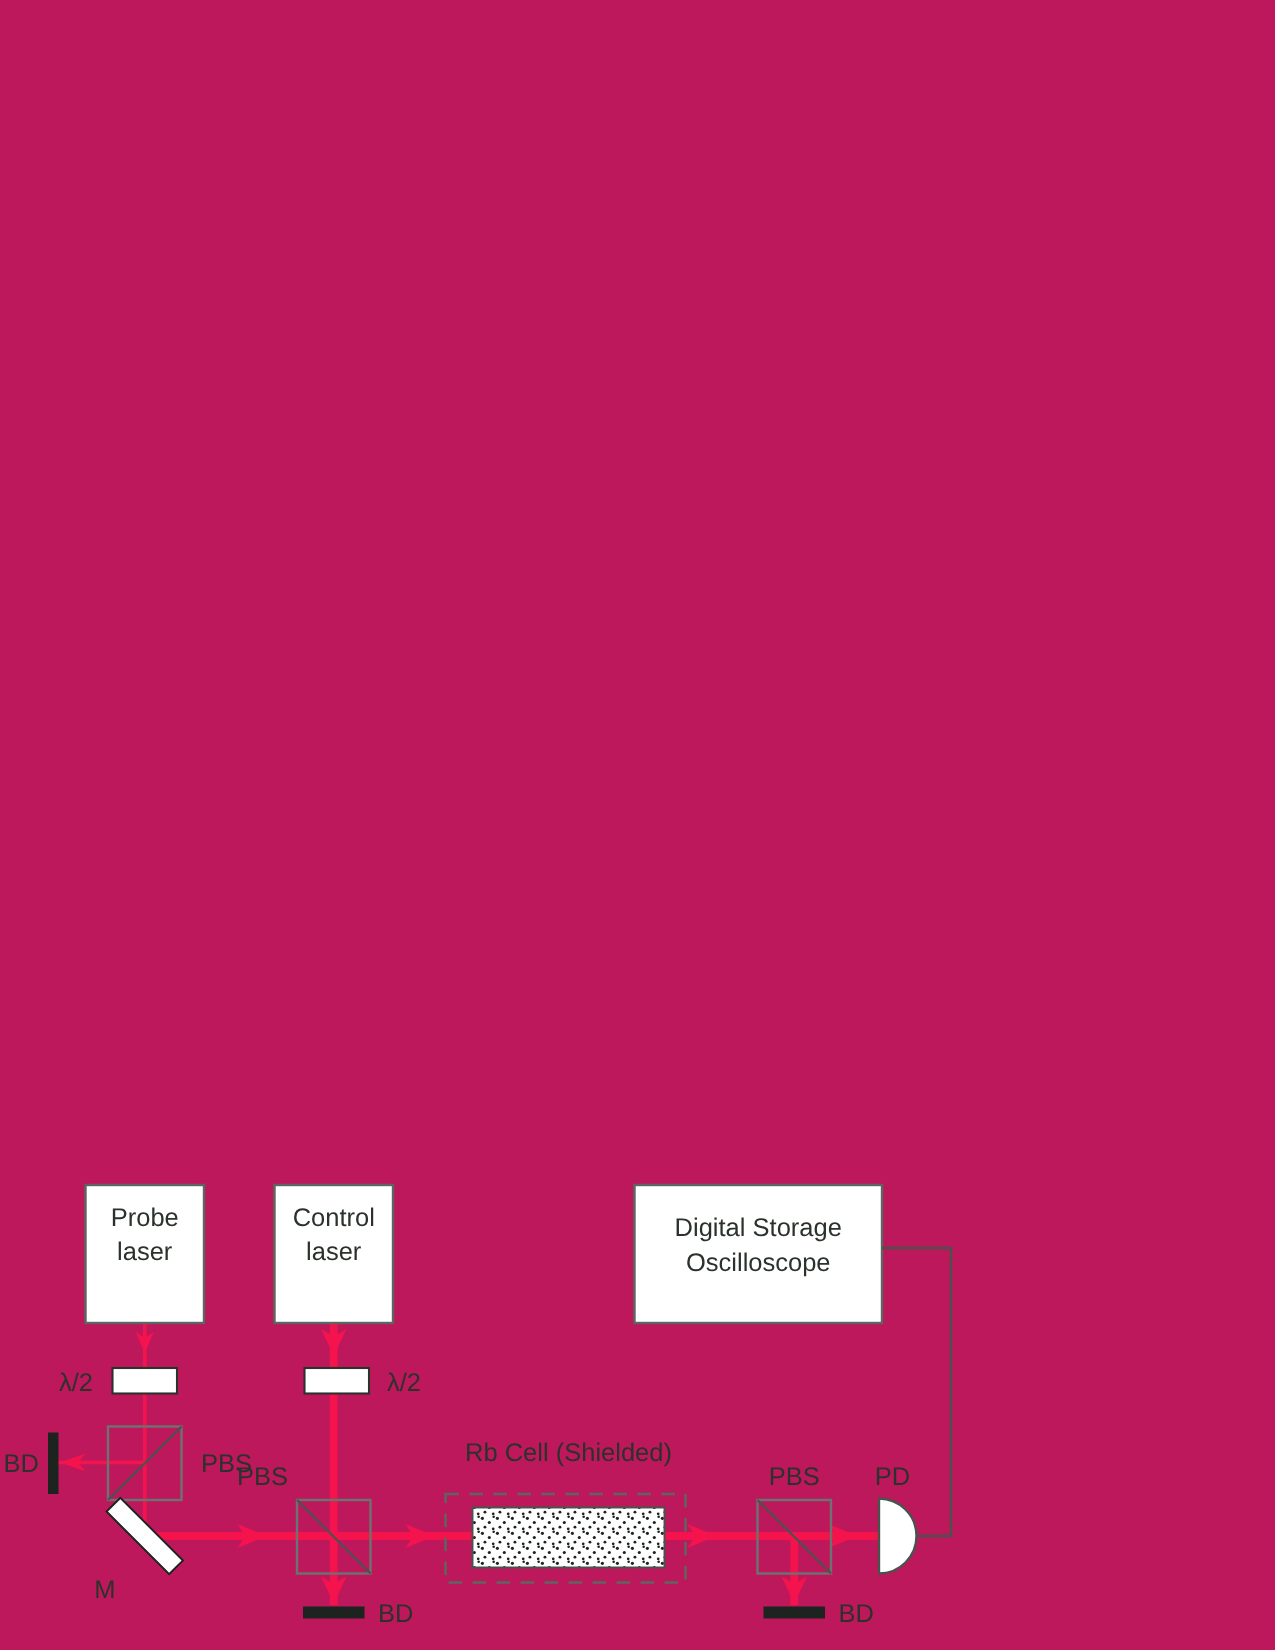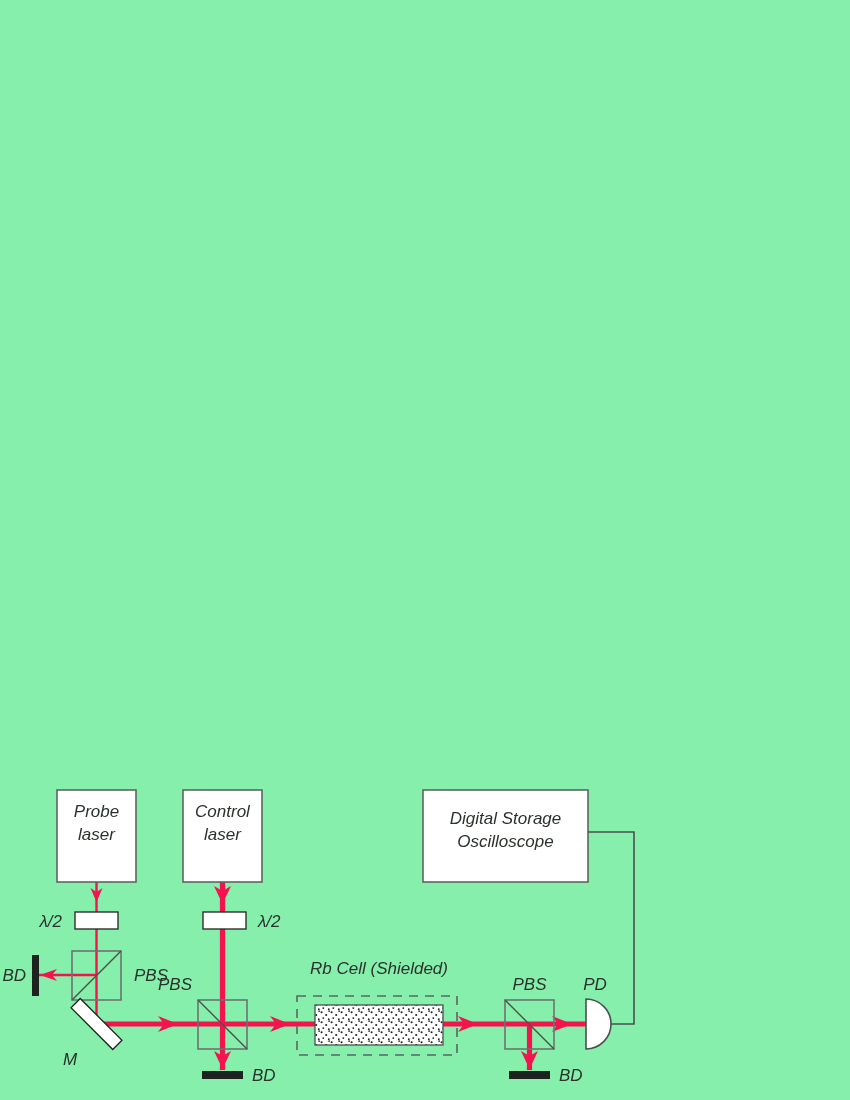--- a/index.html
+++ b/index.html
@@ -7,23 +7,22 @@
     padding: 0;
     background: #ffffff;
   }
   body {
     font-family: "Liberation Sans", sans-serif;
   }
   #figure-root {
     position: relative;
     width: 850px;
     height: 1100px;
-    background: #86efac;
+    background: #be185d;
     overflow: hidden;
-    font-style: italic;
   }
   #optics-svg {
     position: absolute;
     left: 0;
     top: 0;
     width: 850px;
     height: 1100px;
   }
   .lbl {
     font-family: "Liberation Sans", sans-serif;

